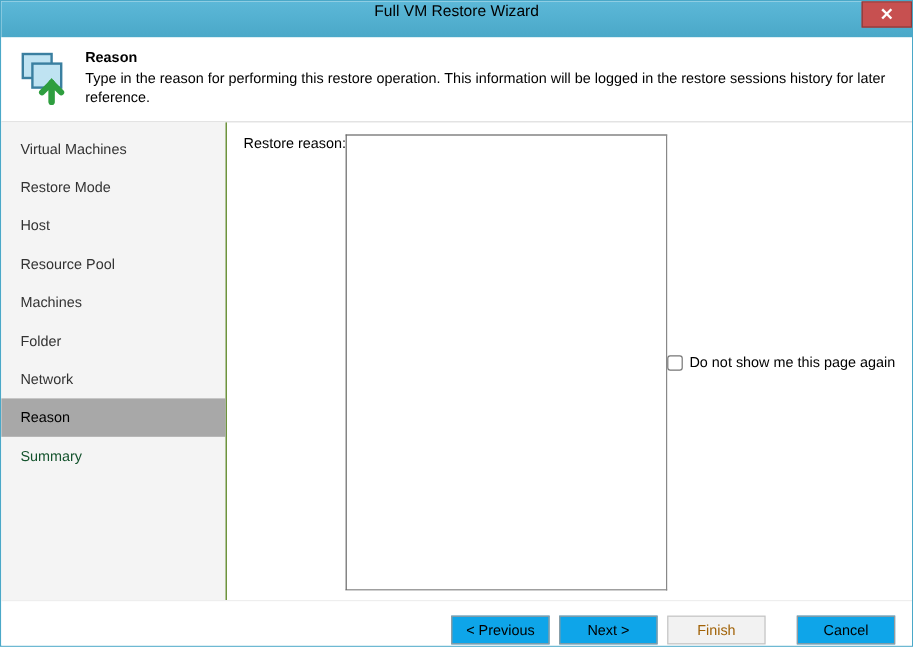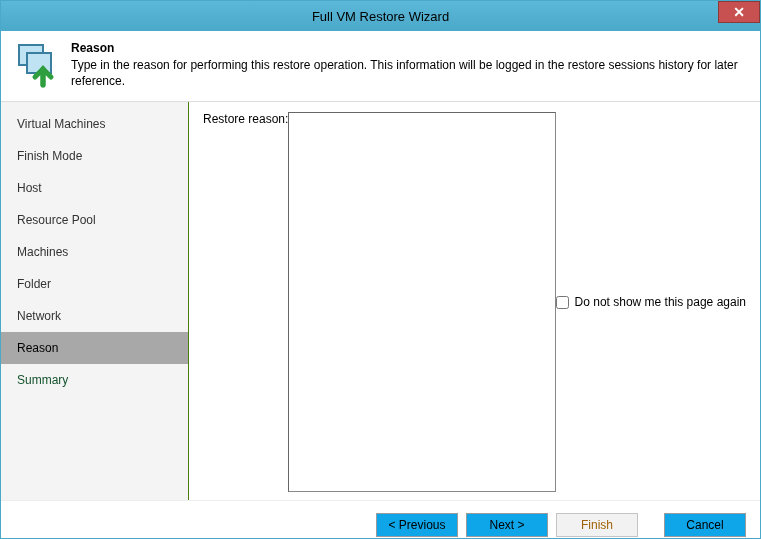--- a/index.html
+++ b/index.html
@@ -9,21 +9,20 @@
       background: #fff;
       width: 761px;
       height: 539px;
       overflow: hidden;
       border: 1px solid #4aa8c8;
     }
     .titlebar {
       height: 30px;
       background: linear-gradient(#5cb8d8, #4aa8c8);
       display: flex;
-      align-items: center;
       justify-content: center;
       position: relative;
       color: #000;
       font-size: 13px;
     }
     .titlebar-title { }
     .close-btn {
       position: absolute; right: 0; top: 0;
       width: 42px; height: 22px;
       background: #c75050;
@@ -148,21 +147,21 @@
   <div class="header-text">
     <div class="header-title">Reason</div>
     <div class="header-desc">Type in the reason for performing this restore operation. This information will be logged in the restore sessions history for later reference.</div>
   </div>
 </div>
 
 <div class="body">
   <div class="sidebar">
 
   <div class="sidebar-item">Virtual Machines</div>
-      <div class="sidebar-item">Finish Mode</div>
+      <div class="sidebar-item">Restore Mode</div>
       <div class="sidebar-item">Host</div>
       <div class="sidebar-item">Resource Pool</div>
       <div class="sidebar-item">Machines</div>
       <div class="sidebar-item">Folder</div>
       <div class="sidebar-item">Network</div>
       <div class="sidebar-item selected">Reason</div>
       <div class="sidebar-item muted">Summary</div>
     </div>
   <div class="main">
     <div class="field-label">Restore reason:</div>

